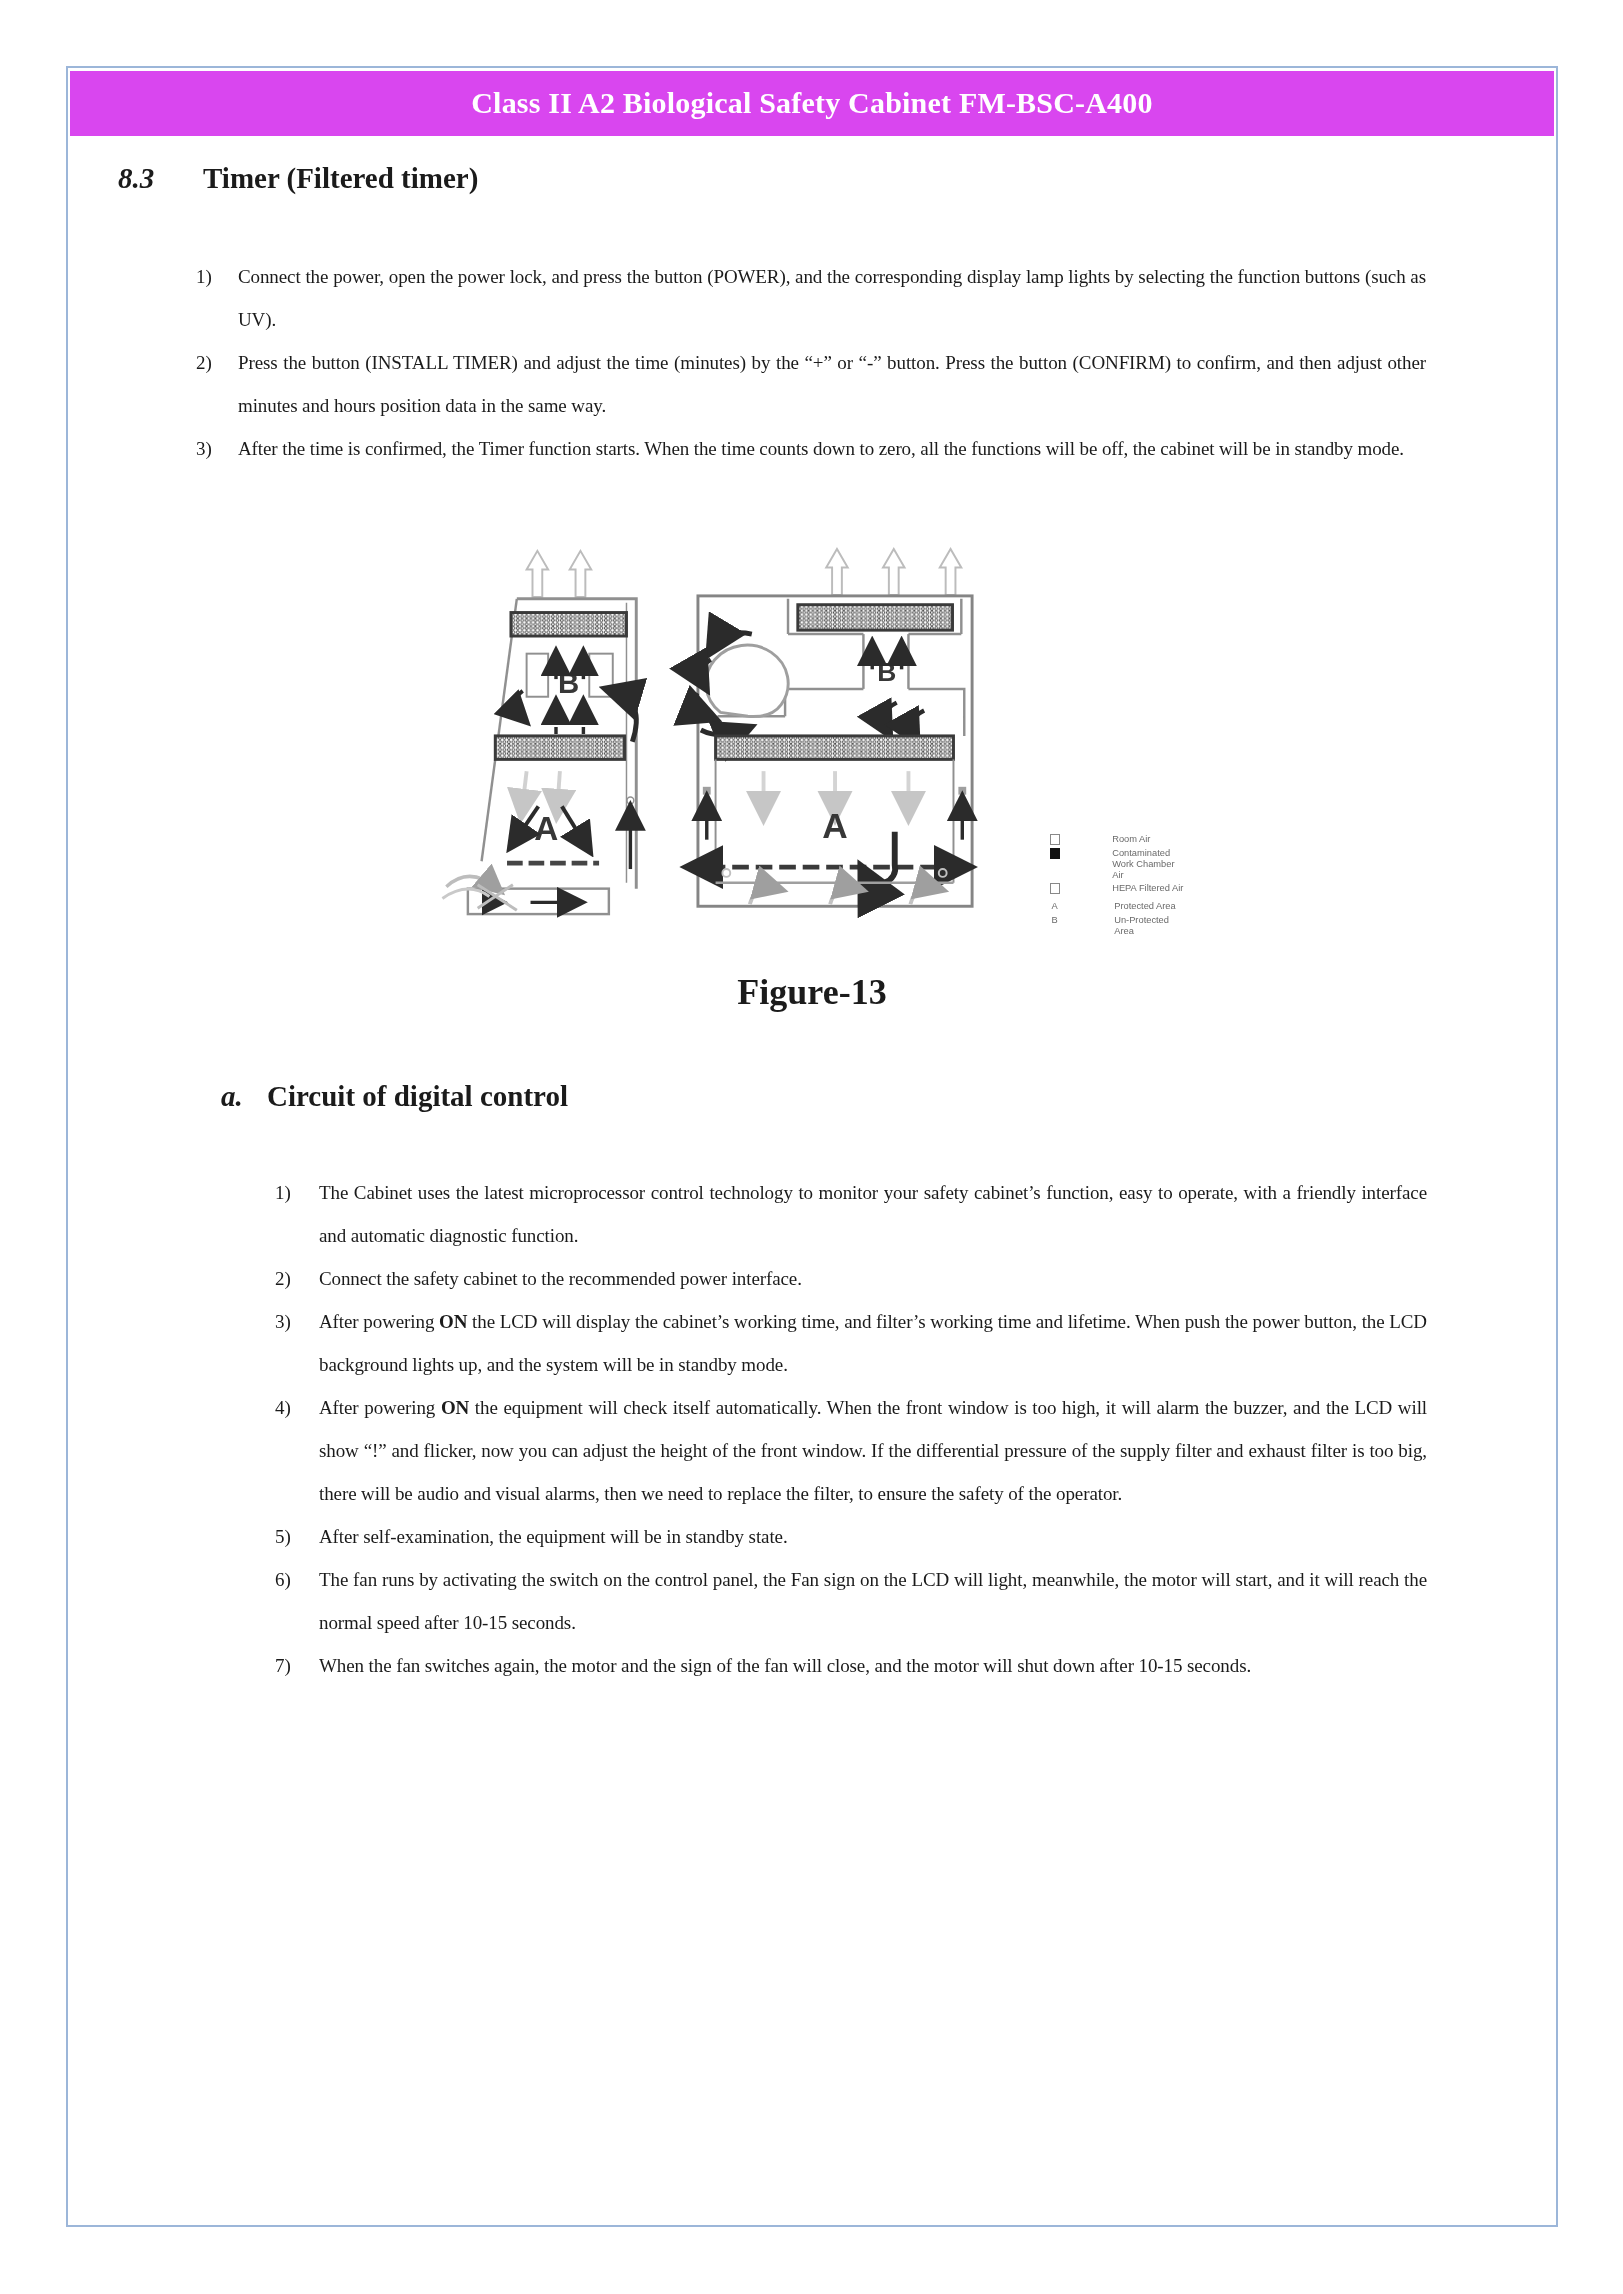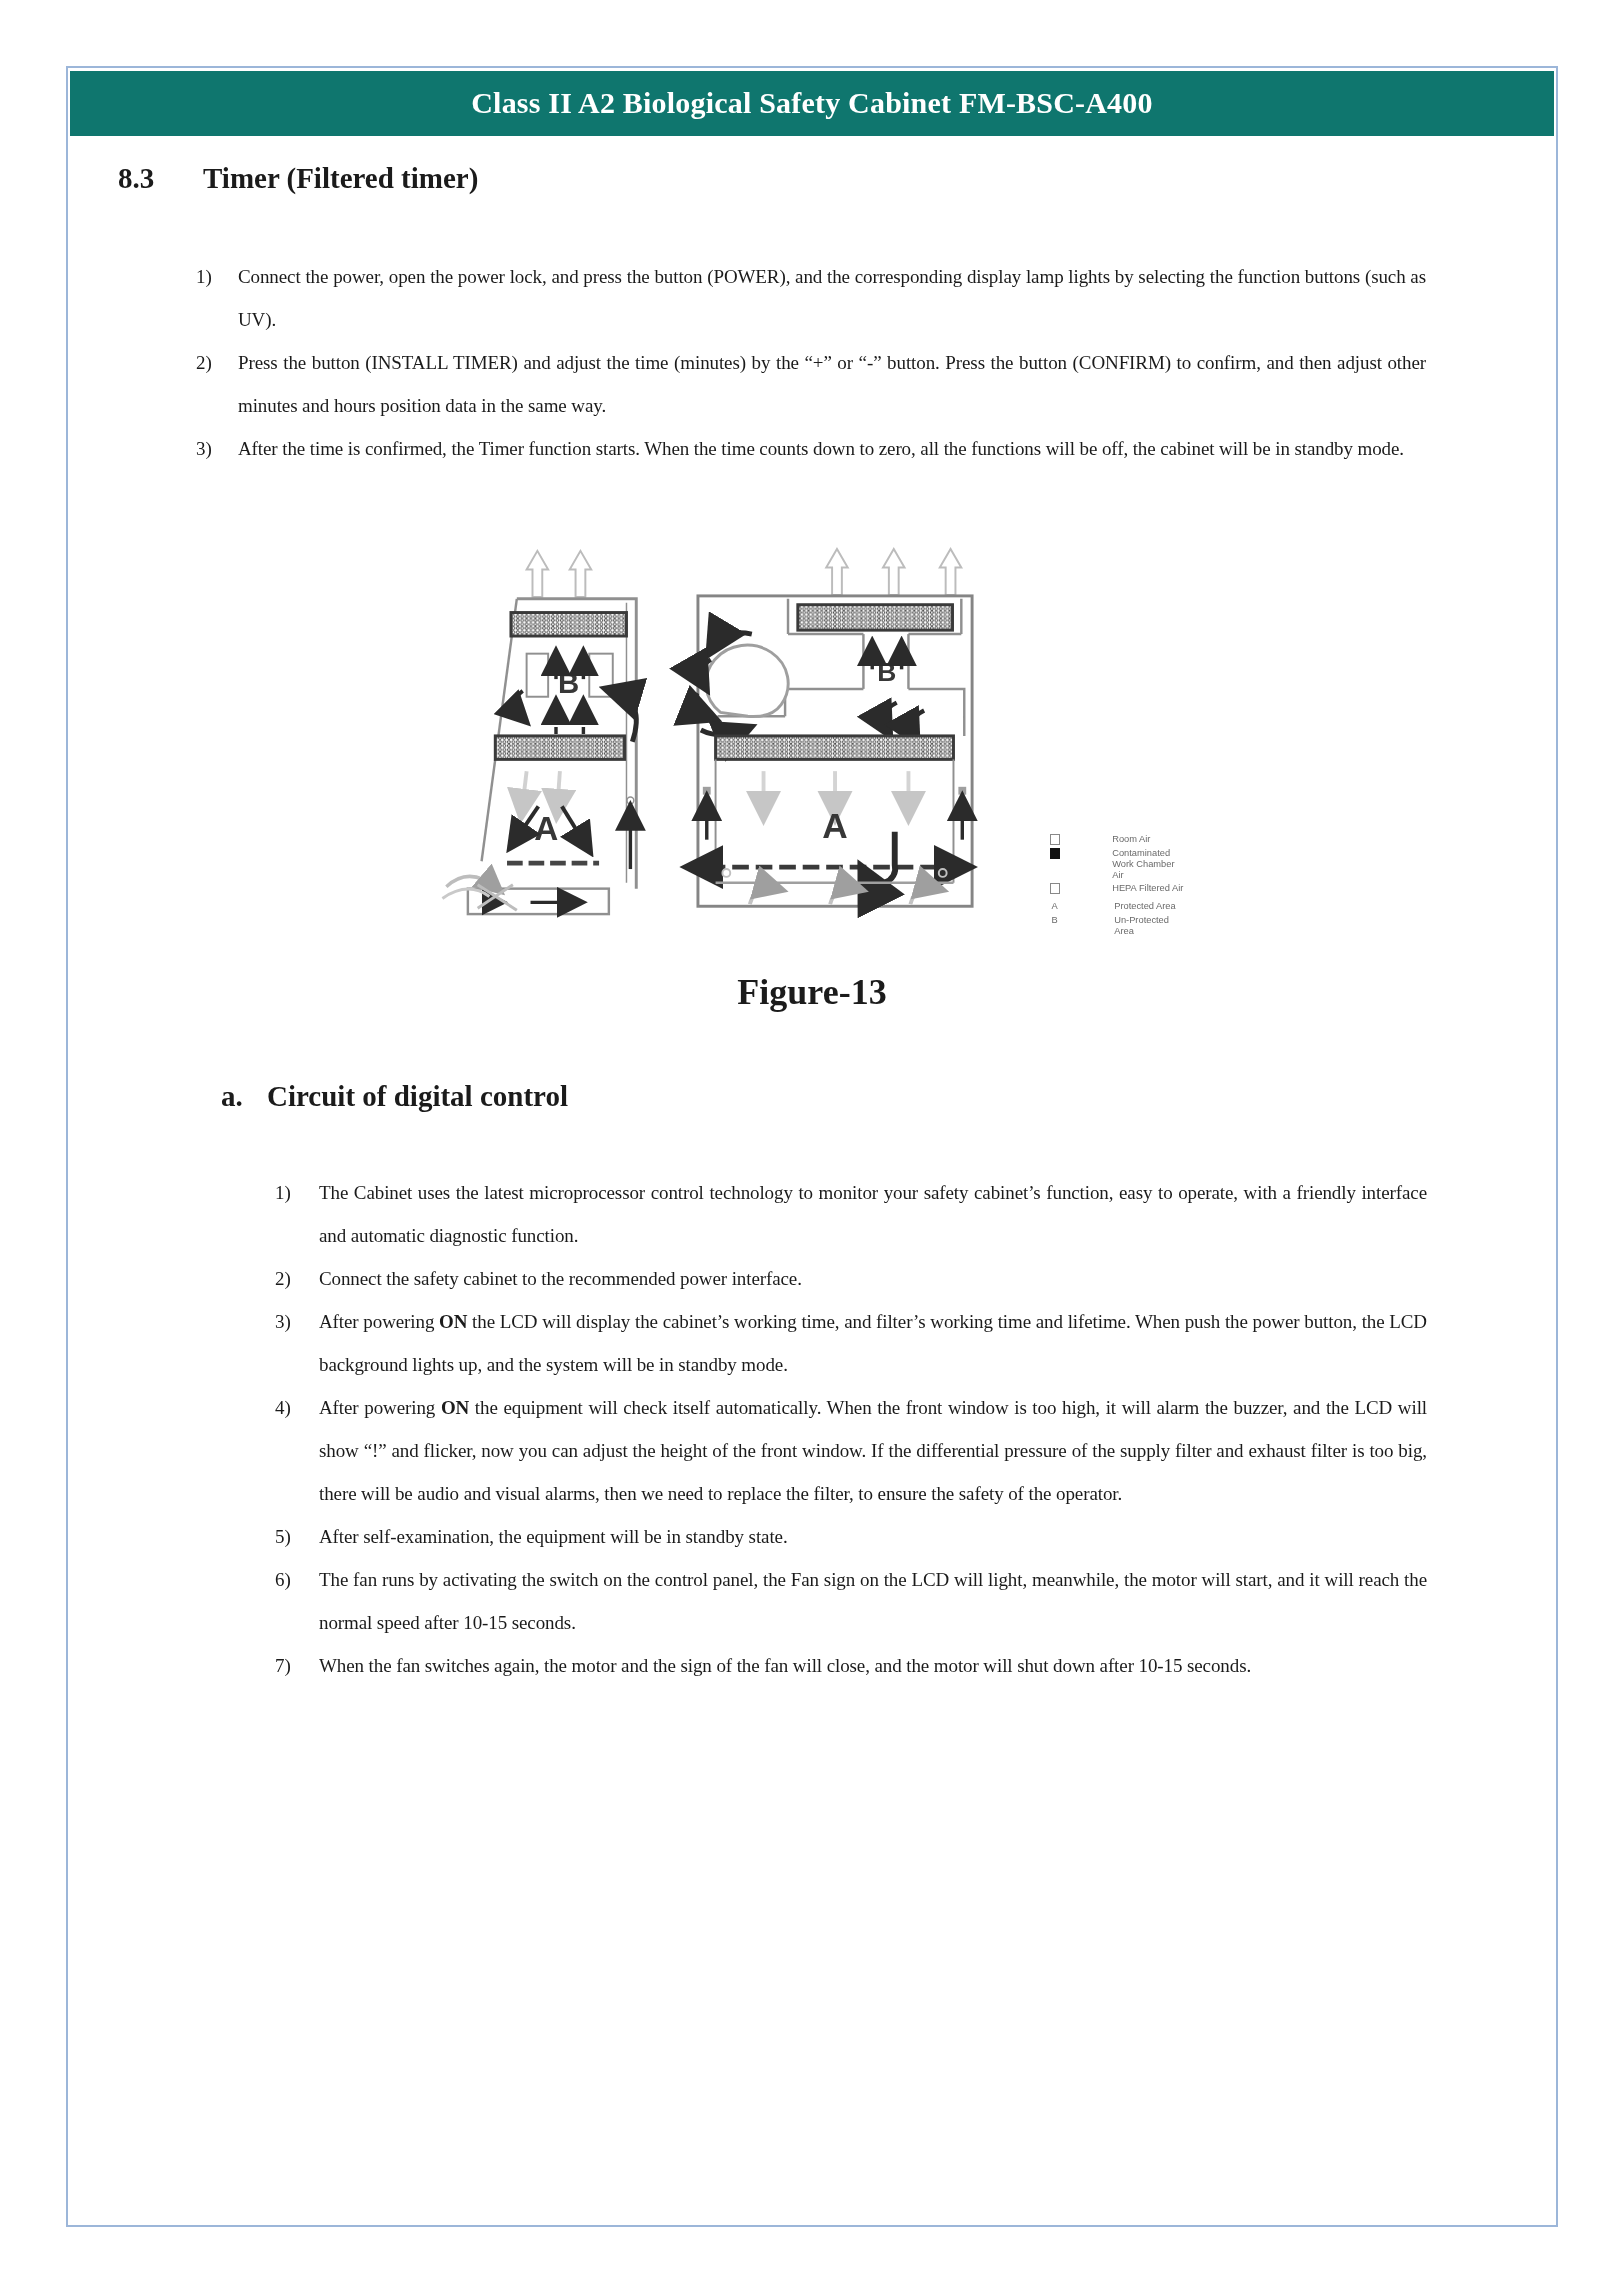--- a/index.html
+++ b/index.html
@@ -5,29 +5,29 @@
   html,body{margin:0;padding:0;}
   body{
     width:1623px;height:2295px;background:#ffffff;position:relative;
     font-family:"Liberation Serif", serif;color:#1b1b1b;overflow:hidden;
   }
   .page{
     position:absolute;left:66px;top:66px;width:1492px;height:2161px;
     border:2px solid #9cb6d9;box-sizing:border-box;background:#fff;
   }
   .titlebar{
-    margin:2.9px 2px 0 2px;height:65px;background:#0f766e;
+    margin:2.9px 2px 0 2px;height:65px;background:#d946ef;
     display:flex;align-items:center;justify-content:center;
   }
   .titlebar span{color:#ffffff;font-weight:bold;font-size:30px;letter-spacing:0.2px;}
   .h-row{display:flex;font-weight:bold;font-size:29px;line-height:39px;}
   .h83,.h84{margin-left:50px;}
   .h83{margin-top:23.5px;}
   .h84{margin-top:45px;}
-  .h-num{width:85px;flex:0 0 auto;}
+  .h-num{width:85px;flex:0 0 auto;font-style:italic;}
   .ha{margin-left:153px;margin-top:65px;}
   .ha .h-num{width:46px;}
   ol.num{list-style:none;margin:0;padding:0;counter-reset:n;font-size:19px;line-height:43px;letter-spacing:-0.1px;}
   ol.num li{counter-increment:n;position:relative;text-align:justify;}
   ol.num li::before{content:counter(n) ")";position:absolute;left:0;top:0;}
   ol.list83{margin:57px 0 0 128px;width:1230px;}
   ol.list83 li{padding-left:42px;}
   ol.lista{margin:55px 0 0 207px;width:1152px;}
   ol.lista li{padding-left:44px;}
   .b{font-weight:bold;}

